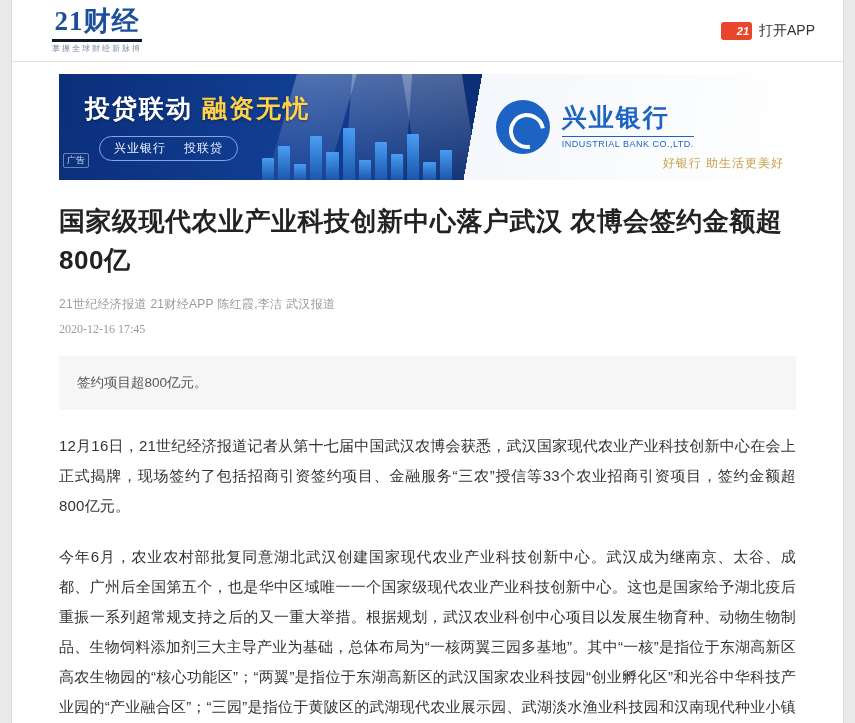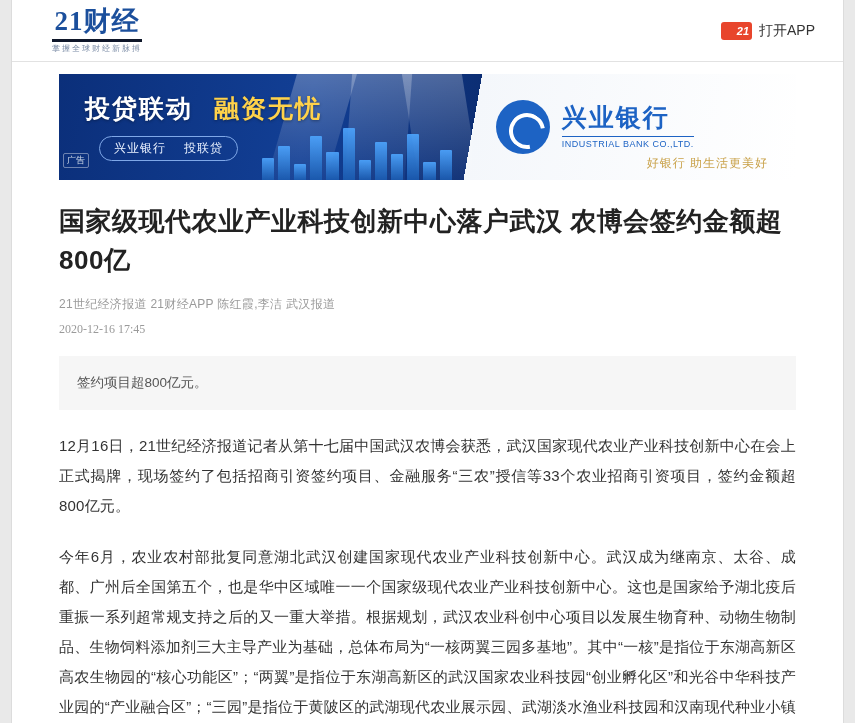--- a/index.html
+++ b/index.html
@@ -111,21 +111,21 @@
     position: absolute;
     left: 26px;
     top: 18px;
     font-size: 25px;
     font-weight: bold;
     color: #ffffff;
     letter-spacing: 2px;
     text-shadow: 0 1px 3px rgba(0,0,0,.35);
     font-family: "Liberation Sans", sans-serif;
   }
-  .b-title .gold { color: #ffd24a; margin-left: 12px; }
+  .b-title .gold { color: #ffd24a; }
   .b-pill {
     position: absolute;
     left: 40px;
     top: 62px;
     display: flex;
     gap: 0;
     border: 1px solid #7fa8e8;
     border-radius: 13px;
     padding: 3px 14px;
     font-size: 12px;
@@ -198,21 +198,21 @@
   .bank-en {
     font-size: 9px;
     color: #1d63c4;
     letter-spacing: .5px;
     margin-top: 3px;
     border-top: 1px solid #1d63c4;
     padding-top: 2px;
   }
   .bank-slogan {
     position: absolute;
-    right: 28px;
+    right: 12px;
     bottom: 8px;
     font-size: 12px;
     color: #c9a24a;
     letter-spacing: 1px;
   }
   
   .article {
     padding: 22px 47px 0 47px;
   }
   h1.title {

